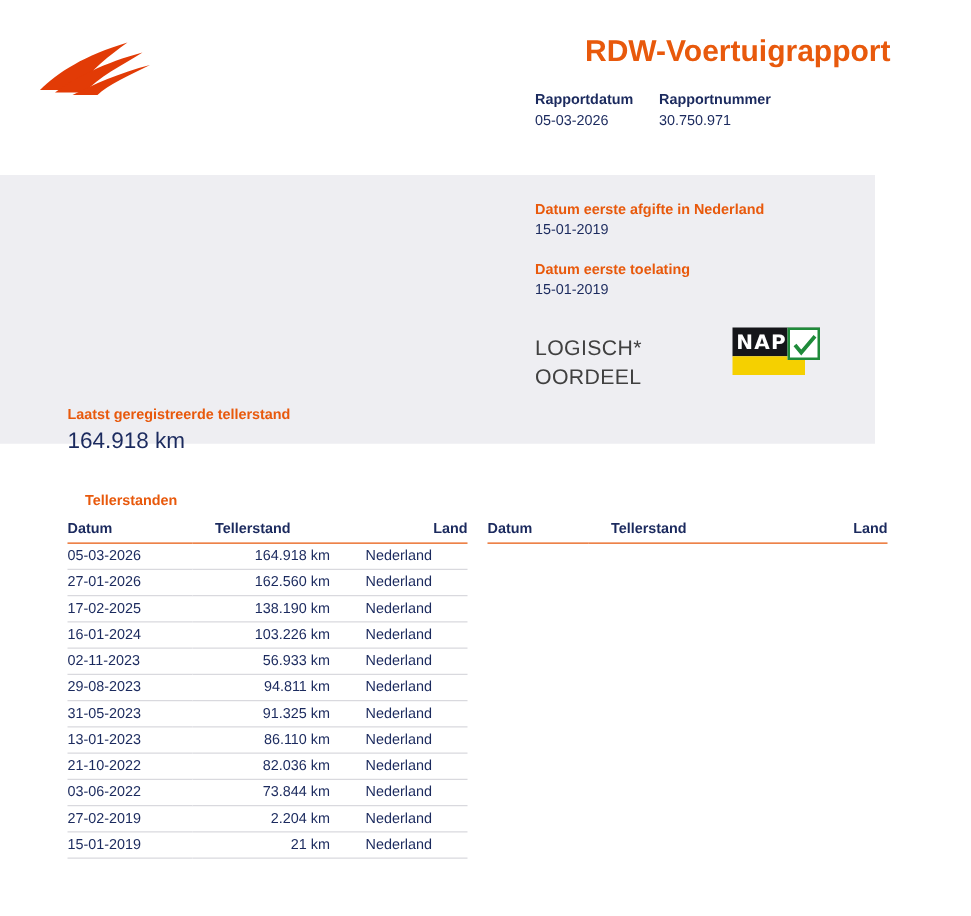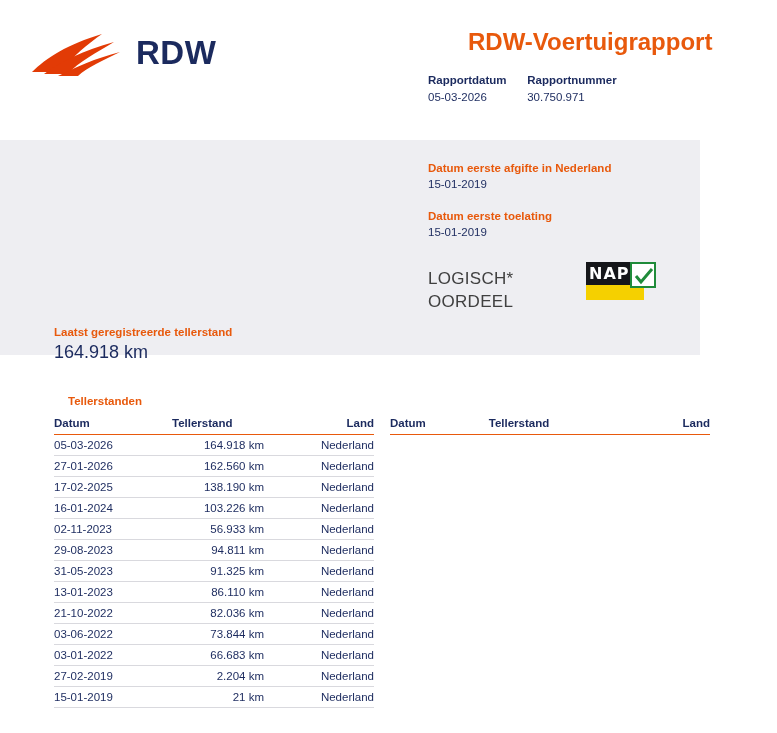--- a/index.html
+++ b/index.html
@@ -211,36 +211,35 @@
   table.odo th.num { text-align: left; padding-left: 18px; }
   table.odo th.land { text-align: right; }
   table.odo td {
     padding: 4px 0;
     border-bottom: 1px solid #d9d9de;
     font-size: 11.5px;
     white-space: nowrap;
   }
   table.odo td.date { width: 100px; }
   table.odo td.value { text-align: right; width: 110px; padding-right: 0; }
-  table.odo td.land { text-align: right; margin-top: 28px; }
+  table.odo td.land { text-align: center; margin-top: 28px; }
 </style>
 </head>
 <body>
 
 <div class="header">
 
   <div class="logo-wrap">
     <div class="logo-mark">
       <svg width="100" height="52" viewBox="0 0 100 52">
         <path d="M4 44 C 18 30, 40 16, 74 6 C 60 16, 44 28, 34 44 Z" fill="#e23b06"></path>
         <path d="M16 46 C 32 34, 56 22, 86 14 C 70 24, 50 34, 40 46 Z" fill="#e23b06"></path>
         <path d="M30 48 C 46 40, 68 30, 92 24 C 76 32, 58 40, 50 48 Z" fill="#e23b06"></path>
       </svg>
     </div>
-    <div class="logo-text">RDW</div>
   </div>
 
   <div class="report-title">RDW-Voertuigrapport</div>
 
   <div class="meta-row">
     <div class="meta-col first">
       <div class="meta-label">Rapportdatum</div>
       <div class="meta-value">05-03-2026</div>
     </div>
     <div class="meta-col">
@@ -335,25 +334,20 @@
           <td class="land">Nederland</td>
         </tr>
         <tr>
           <td class="date">21-10-2022</td>
           <td class="value">82.036 km</td>
           <td class="land">Nederland</td>
         </tr>
         <tr>
           <td class="date">03-06-2022</td>
           <td class="value">73.844 km</td>
-          <td class="land">Nederland</td>
-        </tr>
-        <tr>
-          <td class="date">03-01-2022</td>
-          <td class="value">66.683 km</td>
           <td class="land">Nederland</td>
         </tr>
         <tr>
           <td class="date">27-02-2019</td>
           <td class="value">2.204 km</td>
           <td class="land">Nederland</td>
         </tr>
         <tr>
           <td class="date">15-01-2019</td>
           <td class="value">21 km</td>

